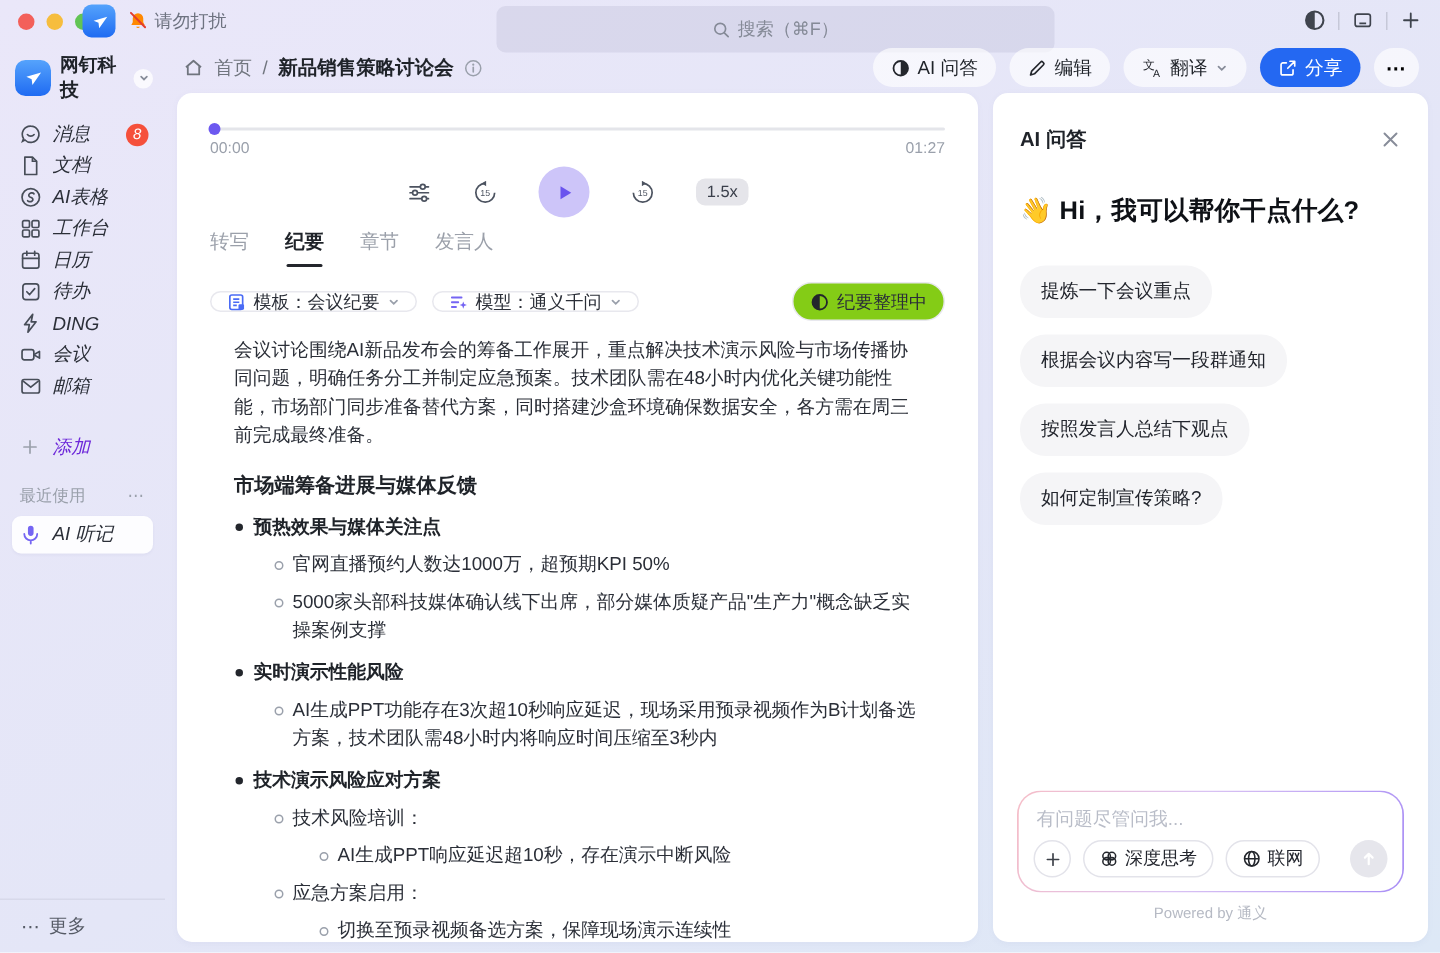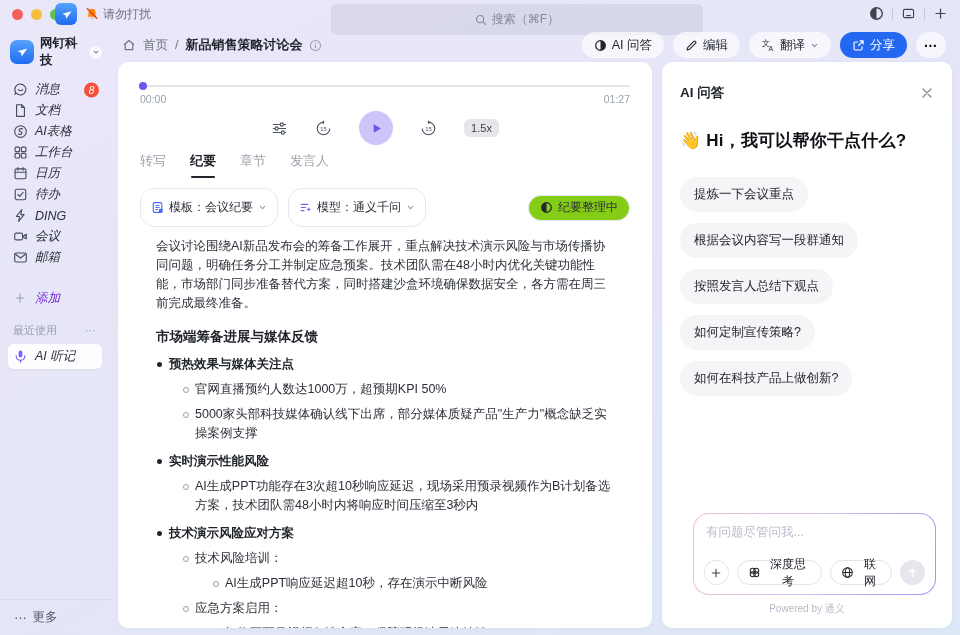--- a/index.html
+++ b/index.html
@@ -77,21 +77,21 @@
   .speed { background:#e5e5ea; border-radius:6px; padding:3px 7px; font-size:11px; font-weight:normal; color:#3a3f4a; }
 
   .tabs { display:flex; gap:24px; padding:2px 22px 0; font-size:13px; color:#9ba0aa; }
   .tab { padding-bottom:9px; position:relative; cursor:default; }
   .tab.active { color:#1f2329; font-weight:bold; }
   .tab.active::after { content:""; position:absolute; left:50%; transform:translateX(-50%); bottom:1px;
     width:24px; height:2.5px; background:#23262c; border-radius:2px; }
 
   .pill-row { display:flex; align-items:center; gap:10px; padding:9px 22px 0; }
   .sel-pill { display:flex; align-items:center; gap:5px; border:1px solid #e8e8ee; border-radius:14px;
-    height:39px; padding:0 10px; font-size:12px; color:#2b2f38; background:#fff; }
+    height:14px; padding:0 10px; font-size:12px; color:#2b2f38; background:#fff; }
   .sel-pill .chev { color:#9aa0ab; display:flex; }
   .status-pill { margin-left:auto; display:flex; align-items:center; gap:5px; border:1px solid #e8e8ee;
     border-radius:14px; height:26px; padding:0 11px; font-size:12px; color:#2b2f38; background:#84cc16; }
 
   .doc-body { padding:10px 38px 0; font-size:12.5px; line-height:19px; color:#2b2f38; }
   .sec-title { font-size:13.5px; font-weight:bold; color:#1f2329; margin:14px 0 2px; }
   .b { position:relative; margin-top:6px; padding-left:13px; }
   .b::before { content:""; position:absolute; left:1px; top:7px; width:5px; height:5px; border-radius:50%; background:#23262c; }
   .b.l1 { font-weight:bold; color:#1f2329; margin-top:9px; }
   .b.l2 { margin-left:26px; font-weight:normal; color:#2b2f38; }
@@ -102,23 +102,23 @@
   
   .ai-panel { position:absolute; left:662px; right:8px; top:62px; bottom:7px; background:#fff;
     border-radius:10px; box-shadow:0 1px 4px rgba(90,90,150,.05); }
   .ap-head { display:flex; align-items:center; padding:22px 18px 0; }
   .ap-title { font-size:13.5px; font-weight:bold; color:#1f2329; }
   .ap-close { margin-left:auto; color:#878c99; display:flex; }
   .greet { padding:27px 18px 0; font-size:17px; font-weight:bold; color:#0e1116; letter-spacing:.2px; }
   .chips { padding:25px 18px 0; display:flex; flex-direction:column; align-items:flex-start; gap:11px; }
   .chip { background:#f5f5f7; border:none; border-radius:17px; padding:9px 14px; font-size:12.5px; color:#23262e;
     font-family:inherit; cursor:default; }
-  .ask-box { position:absolute; left:16px; right:16px; bottom:33px; height:82px; border-radius:16px;
+  .ask-box { position:absolute; left:16px; right:16px; bottom:33px; height:68px; border-radius:16px;
     border:1.5px solid transparent;
-    background:linear-gradient(#fff,#fff) padding-box, linear-gradient(110deg,#f6bdc7,#d9c2f3 45%,#a98ef5) border-box;margin-left:15px; }
+    background:linear-gradient(#fff,#fff) padding-box, linear-gradient(110deg,#f6bdc7,#d9c2f3 45%,#a98ef5) border-box; }
   .ask-input { display:block; width:calc(100% - 24px); margin:11px 12px 0; border:none; outline:none;
     font-size:12.5px; color:#23262e; font-family:inherit; background:transparent; }
   .ask-input::placeholder { color:#b9bdc8; }
   .ask-row { position:absolute; left:10px; right:10px; bottom:9px; display:flex; align-items:center; gap:8px; }
   .round-btn { width:25px; height:25px; border-radius:50%; border:1px solid #e3e3ea; background:#fff;
     display:flex; align-items:center; justify-content:center; color:#3c4048; }
   .tool-pill { display:flex; align-items:center; gap:4px; border:1px solid #e3e3ea; border-radius:14px;
     height:25px; padding:0 10px; font-size:12px; color:#23262e; background:#fff; font-family:inherit; }
   .send-btn { margin-left:auto; width:25px; height:25px; border-radius:50%; background:#e6e6ec; border:none;
     display:flex; align-items:center; justify-content:center; }
@@ -494,21 +494,20 @@
   </div>
   <div class="greet">
     <span>👋</span>
     <span>Hi，我可以帮你干点什么?</span>
   </div>
   <div class="chips" id="chips">
       <button class="chip">提炼一下会议重点</button>
       <button class="chip">根据会议内容写一段群通知</button>
       <button class="chip">按照发言人总结下观点</button>
       <button class="chip">如何定制宣传策略?</button>
-      <button class="chip">如何在科技产品上做创新?</button>
     </div>
 
   <div class="ask-box">
     <input class="ask-input" type="text" placeholder="有问题尽管问我..." style="">
     <div class="ask-row">
       <button class="round-btn">
         <svg width="12" height="12" viewBox="0 0 14 14" fill="none" stroke="#3c4048" stroke-width="1.3" stroke-linecap="round">
             <path d="M7 2.6v8.8M2.6 7h8.8"></path>
           </svg>
       </button>

